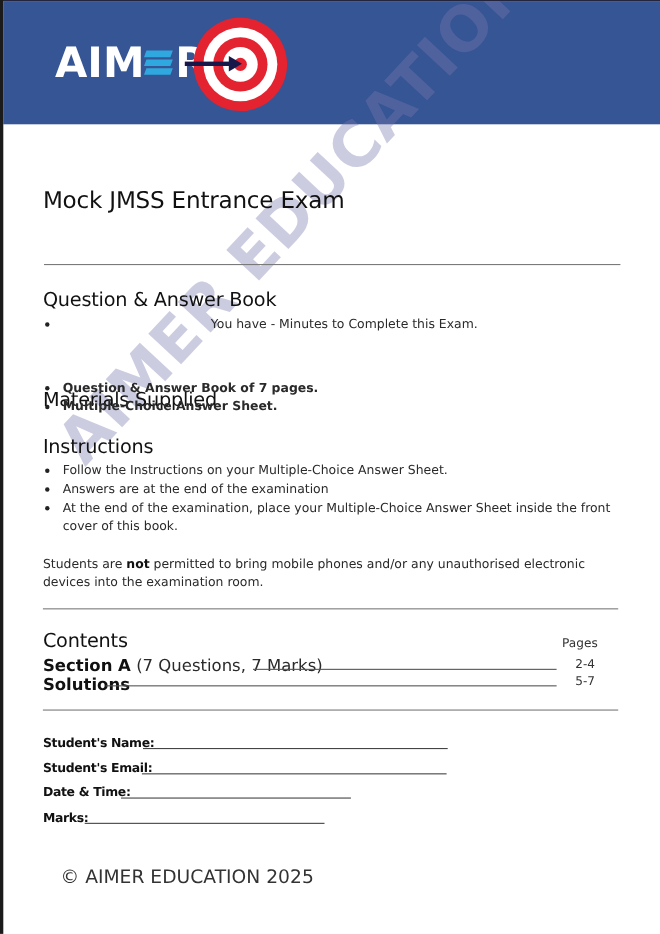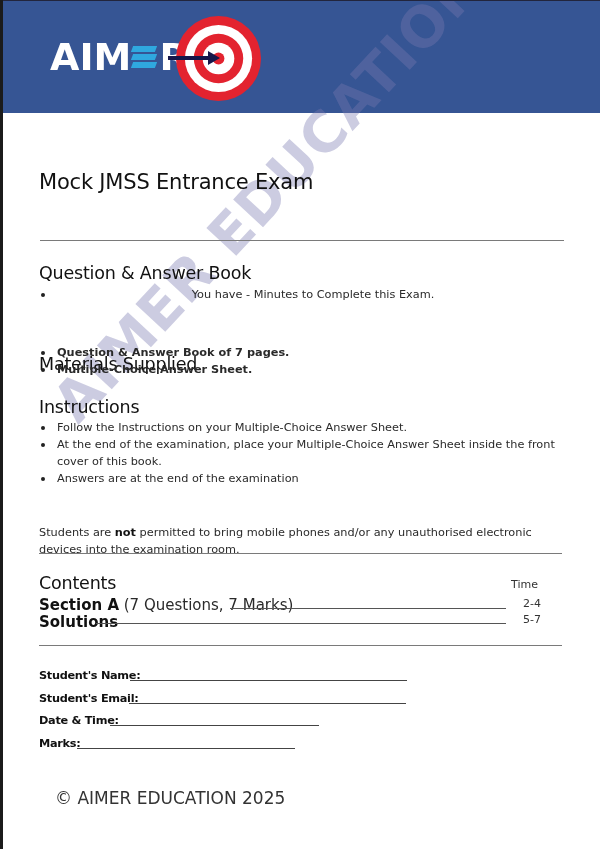--- a/index.html
+++ b/index.html
@@ -69,21 +69,21 @@
       position: absolute; left: 39px; margin: 0; padding: 0; list-style: none;
       font-size: 11.3px; color: #2a2a2a; width: 530px;
     }
     ul.bullets li { position: relative; padding-left: 18px; line-height: 17px; }
     ul.bullets li::before {
       content: ""; position: absolute; left: 2px; top: 7px; width: 4px; height: 4px;
       border-radius: 50%; background: #222;
     }
     .para {
       position: absolute; left: 39px; top: 504px; width: 525px; font-size: 11.3px;
-      color: #2a2a2a; line-height: 17px; margin-top: 20px;
+      color: #2a2a2a; line-height: 17px;
     }
     .para b { color: #111; }
     .contents-title { top: 573px; text-align: center; }
     .pages-label { position: absolute; left: 511px; top: 578px; font-size: 11px; color: #333; }
     .toc-row { position: absolute; left: 39px; font-size: 15px; color: #2a2a2a; }
     .toc-row b { color: #111; }
     .toc-line { position: absolute; height: 1px; background: #555; }
     .toc-pages { position: absolute; font-size: 11px; color: #333; }
     .field-label { position: absolute; left: 39px; font-size: 11.3px; font-weight: bold; color: #111; letter-spacing: -0.3px; }
     .field-line { position: absolute; height: 1px; background: #444; }
@@ -129,30 +129,30 @@
 
   <div class="h2" style="top:321px;margin-top:33px;">Materials Supplied</div>
   <ul class="bullets" style="top:344px;font-weight:bold;">
     <li>Question &amp; Answer Book of 7 pages.</li>
     <li>Multiple-Choice Answer Sheet.</li>
   </ul>
 
   <div class="h2" style="top:397px;">Instructions</div>
   <ul class="bullets" style="top:419px;">
     <li>Follow the Instructions on your Multiple-Choice Answer Sheet.</li>
+    <li>Answers are at the end of the examination</li>
     <li>At the end of the examination, place your Multiple-Choice Answer Sheet inside the front cover of this book.</li>
-    <li>Answers are at the end of the examination</li>
   </ul>
 
   <div class="para"><span>Students are </span><b>not</b><span> permitted to bring mobile phones and/or any unauthorised electronic devices into the examination room.</span></div>
 
   <div class="hr" style="left:39px; top:553px; width:523px;"></div>
 
   <div class="h2 contents-title">Contents</div>
-  <div class="pages-label">Time</div>
+  <div class="pages-label">Pages</div>
 
   <div class="toc-row" style="top:596px;"><b>Section A</b><span> (7 Questions, 7 Marks)</span></div>
   <div class="toc-line" style="left:230px; top:608px; width:276px;"></div>
   <div class="toc-pages" style="left:523px; top:597px;">2-4</div>
 
   <div class="toc-row" style="top:613px;font-weight:bold;"><b>Solutions</b><span></span></div>
   <div class="toc-line" style="left:96px; top:623px; width:410px;"></div>
   <div class="toc-pages" style="left:523px; top:613px;text-align:right;">5-7</div>
 
   <div class="hr" style="left:39px; top:645px; width:523px;"></div>

